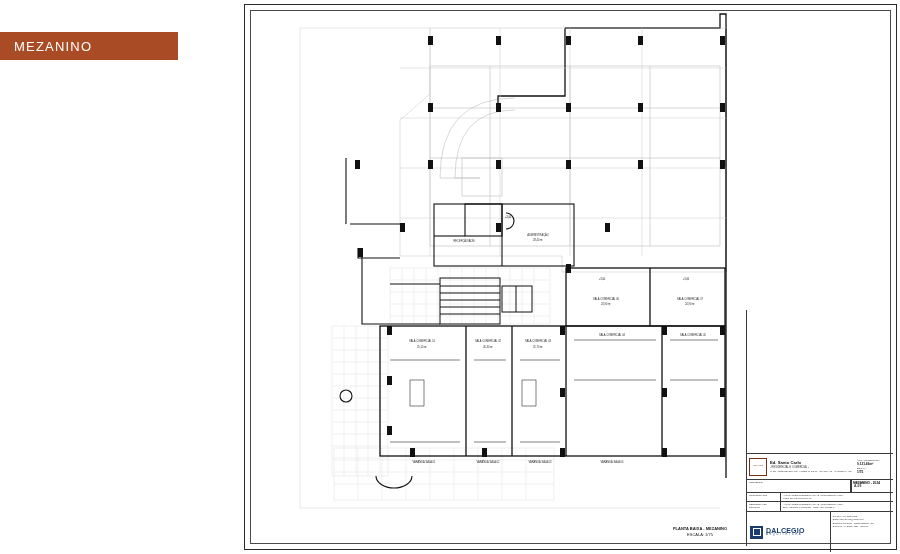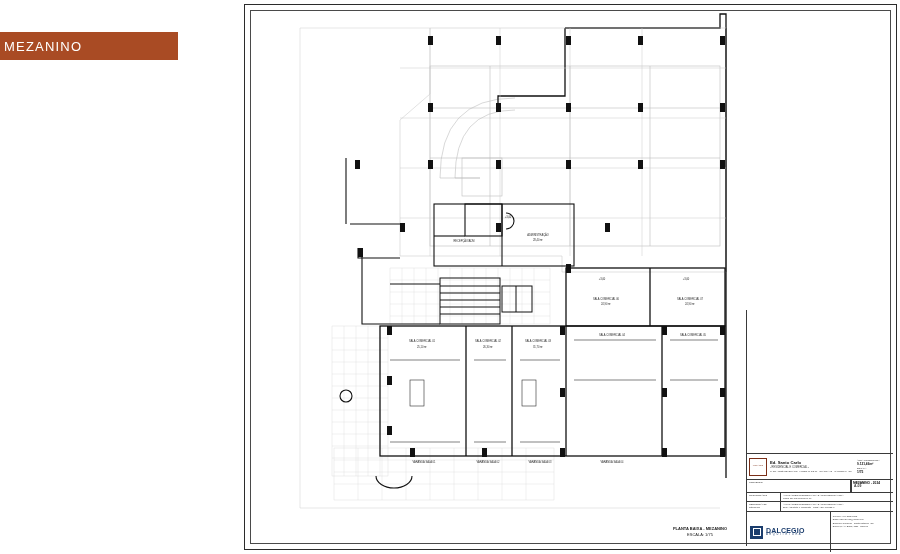--- a/index.html
+++ b/index.html
@@ -18,21 +18,21 @@
   
   #mezanino-banner {
     position: absolute;
     left: 0;
     top: 32px;
     width: 178px;
     height: 28px;
     background: #a94b24;
     display: flex;
     align-items: center;
-    padding-left: 4px;
+    padding-left: 14px;
     box-sizing: border-box;
   }
   #mezanino-banner .label {
     color: #ffffff;
     font-size: 13px;
     letter-spacing: 1.2px;
   }
 
   
   #sheet {

